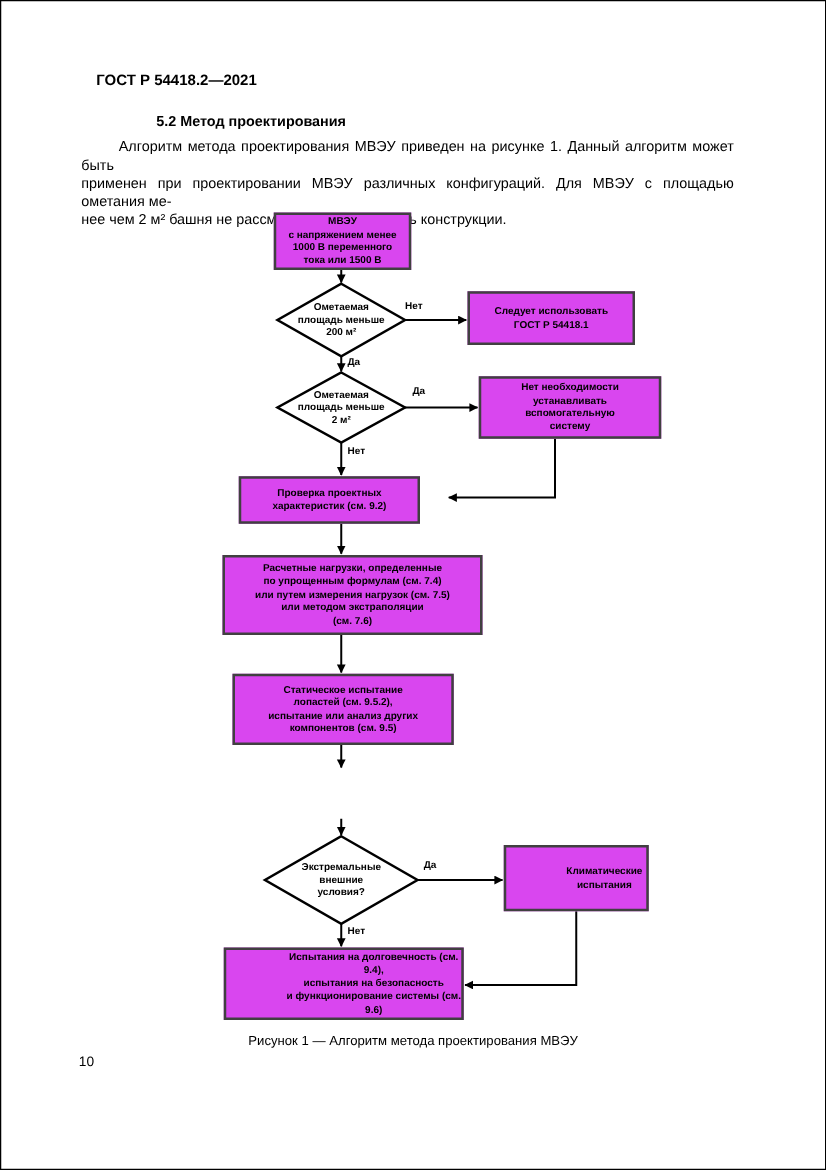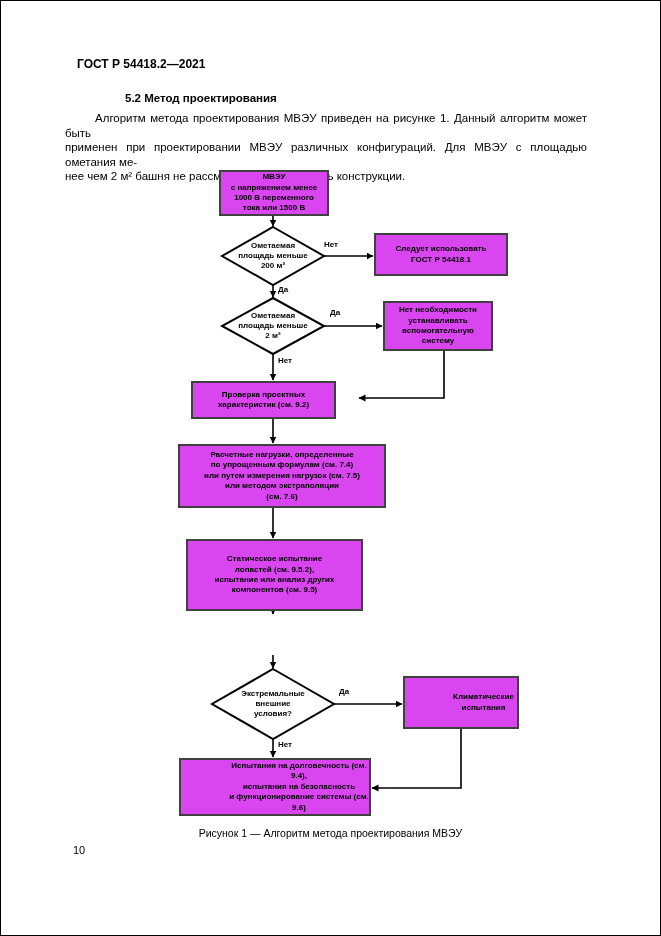--- a/index.html
+++ b/index.html
@@ -30,21 +30,21 @@
     text-indent: 30px;
     white-space: pre-line;
     margin: 0;
   }
   .figure-caption {
     left: 0; top: 826px; width: 100%;
     text-align: center;
     font-size: 10.5px;
   }
   .page-number {
-    left: 72px; top: 843px;
+    left: 62px; top: 843px;
     font-size: 11px;
   }
   .flowchart-svg { position:absolute; left:0; top:0; width:661px; height:936px; }
   .node {
     position: absolute;
     box-sizing: border-box;
     background: #d946ef;
     border: 2px solid #404040;
     display: flex; align-items: center; justify-content: center;
     text-align: center;
@@ -59,24 +59,24 @@
     white-space: pre-line;
     background: transparent;
   }
   .edge-label {
     position: absolute;
     font-size: 8px; font-weight: bold;
   }
   
   #n-start      { left:218px; top:169px; width:110px; height:46px; }
   #n-use-gost   { left:373px; top:232px; width:134px; height:43px; }
-  #n-no-aux     { left:382px; top:300px; width:110px; height:50px; }
+  #n-no-aux     { left:382px; top:300px; width:146px; height:50px; }
   #n-check      { left:190px; top:380px; width:145px; height:38px; }
   #n-loads      { left:177px; top:443px; width:208px; height:64px; }
-  #n-static     { left:185px; top:538px; width:177px; height:72px; }
+  #n-static     { left:185px; top:538px; width:177px; height:57px; }
   #n-electrical { left:178px; top:614px; width:185px; height:40px; }
   #n-climate    { left:402px; top:675px; width:116px; height:53px;padding-left:45px; }
   #n-final      { left:178px; top:757px; width:192px; height:58px;padding-left:48px; }
   #d1-text { left:212px; top:238px; width:120px; height:34px; }
   #d2-text { left:212px; top:308px; width:120px; height:34px; }
   #d3-text { left:210px; top:685px; width:124px; height:36px; }
   #lbl-no1  { left:323px; top:239px; }
   #lbl-yes1 { left:277px; top:284px; }
   #lbl-yes2 { left:329px; top:307px; }
   #lbl-no2  { left:277px; top:355px; }

